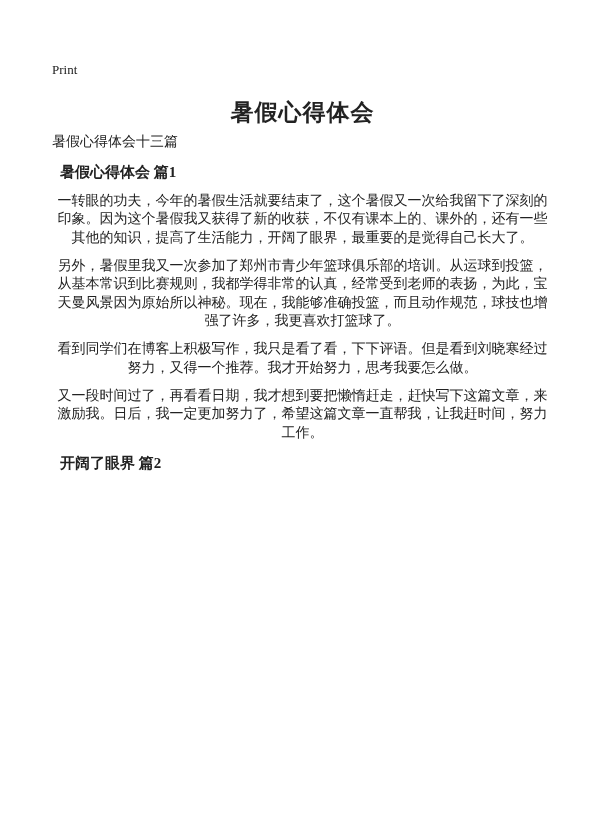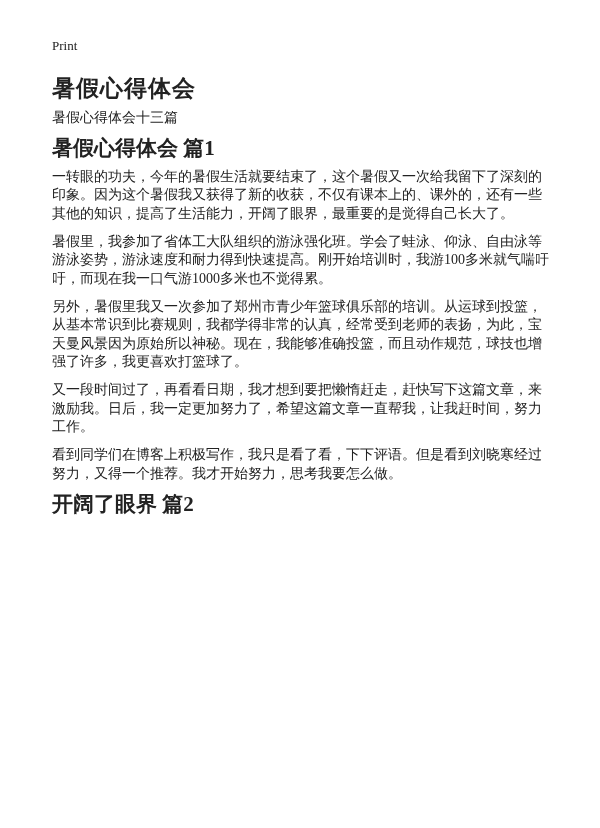--- a/index.html
+++ b/index.html
@@ -6,73 +6,72 @@
     margin: 0;
     padding: 0;
     background: #ffffff;
   }
   .page {
     position: relative;
     box-sizing: border-box;
     width: 600px;
     min-height: 828px;
     background: #ffffff;
-    padding: 36px 47px 40px 52px;
+    padding: 60px 47px 40px 52px;
     font-family: "Liberation Serif", "DejaVu Serif", serif;
     color: #222222;
   }
   .print-link {
     font-size: 13px;
     line-height: 16px;
     color: #222222;
     cursor: pointer;
     display: inline-block;
   }
   .doc-title {
     font-size: 23px;
     line-height: 28px;
     font-weight: bold;
-    text-align: left;
+    text-align: center;
     margin: 21px 0 0 0;
     letter-spacing: 1px;
   }
   .doc-subtitle {
     font-size: 14px;
     line-height: 18px;
     margin: 6px 0 8px 0;
   }
   .section-heading {
-    font-size: 21px;
+    font-size: 15px;
     line-height: 19px;
     font-weight: bold;
-    margin: 12px 0 0 0;
+    margin: 12px 0 0 8px;
   }
   .para {
     font-size: 14px;
     line-height: 18.5px;
     margin: 9.5px 0 0 0;
-    text-align: left;
+    text-align: center;
     word-break: break-all;
     line-break: anywhere;
   }
 </style>
 </head>
 <body>
 
 <div class="page">
 
   <div class="print-link">Print</div>
 
   <h1 class="doc-title">暑假心得体会</h1>
 
   <div class="doc-subtitle">暑假心得体会十三篇</div>
 
   <h2 class="section-heading">暑假心得体会 篇1</h2>
 
   <p class="para">一转眼的功夫，今年的暑假生活就要结束了，这个暑假又一次给我留下了深刻的印象。因为这个暑假我又获得了新的收获，不仅有课本上的、课外的，还有一些其他的知识，提高了生活能力，开阔了眼界，最重要的是觉得自己长大了。</p>
-  <p class="para">暑假里，我参加了省体工大队组织的游泳强化班。学会了蛙泳、仰泳、自由泳等游泳姿势，游泳速度和耐力得到快速提高。刚开始培训时，我游100多米就气喘吁吁，而现在我一口气游1000多米也不觉得累。</p>
   <p class="para">另外，暑假里我又一次参加了郑州市青少年篮球俱乐部的培训。从运球到投篮，从基本常识到比赛规则，我都学得非常的认真，经常受到老师的表扬，为此，宝天曼风景因为原始所以神秘。现在，我能够准确投篮，而且动作规范，球技也增强了许多，我更喜欢打篮球了。</p>
+  <p class="para">看到同学们在博客上积极写作，我只是看了看，下下评语。但是看到刘晓寒经过努力，又得一个推荐。我才开始努力，思考我要怎么做。</p>
   <p class="para">又一段时间过了，再看看日期，我才想到要把懒惰赶走，赶快写下这篇文章，来激励我。日后，我一定更加努力了，希望这篇文章一直帮我，让我赶时间，努力工作。</p>
-  <p class="para">看到同学们在博客上积极写作，我只是看了看，下下评语。但是看到刘晓寒经过努力，又得一个推荐。我才开始努力，思考我要怎么做。</p>
 
   <h2 class="section-heading">开阔了眼界 篇2</h2>
 
 </div>
 
 </body></html>

